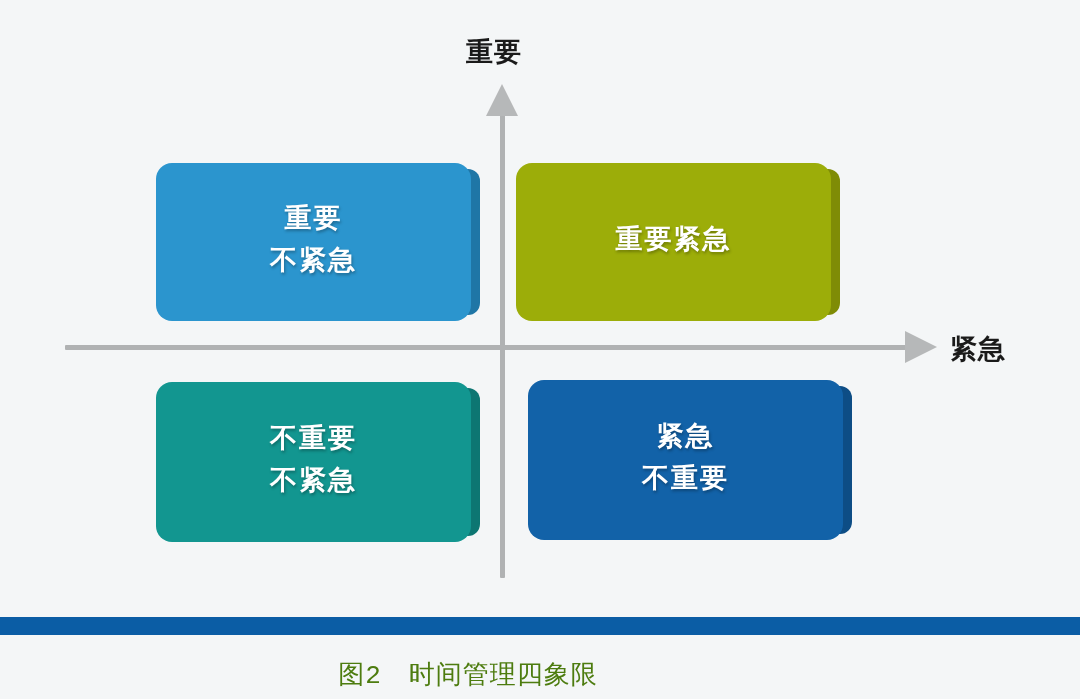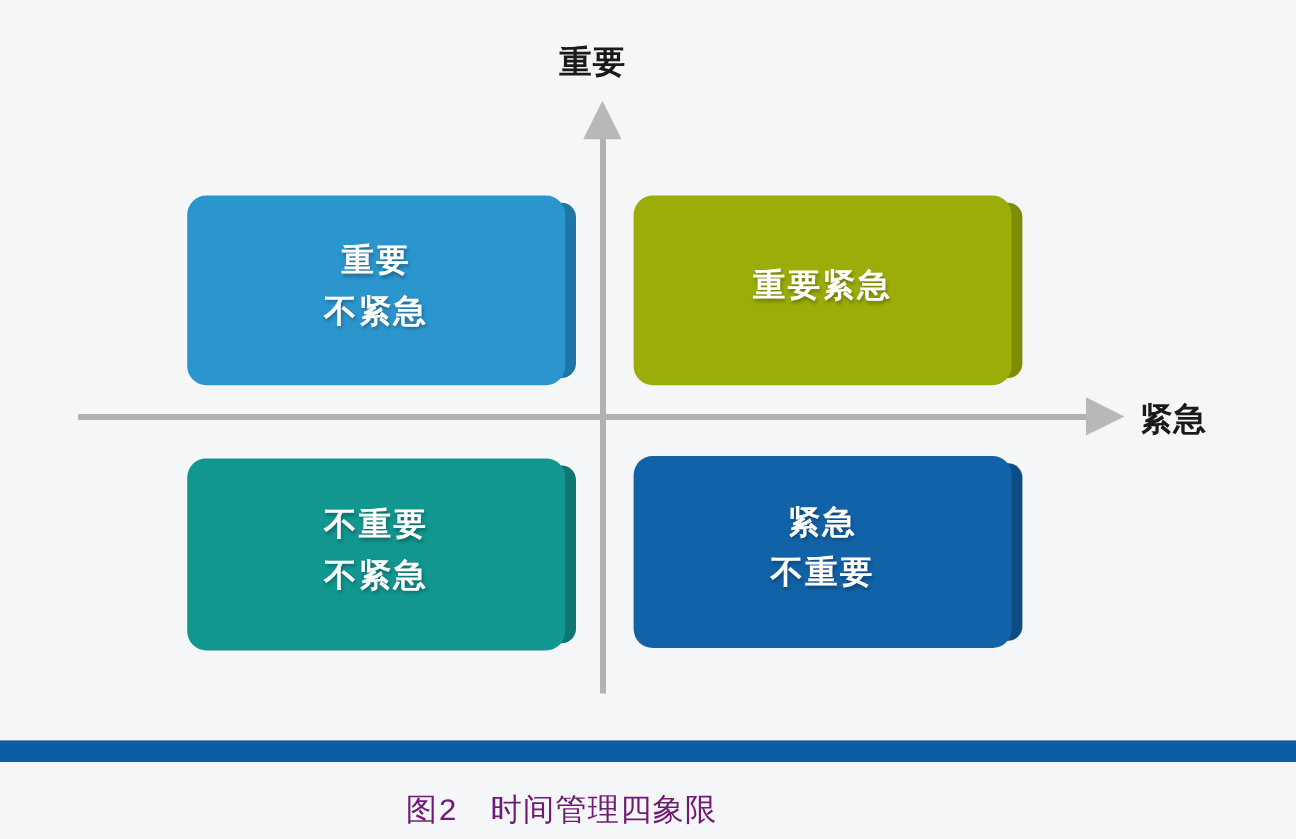--- a/index.html
+++ b/index.html
@@ -116,21 +116,21 @@
     text-shadow: 1px 2px 3px rgba(0,0,0,0.30);
   }
 
   #quad-important-not-urgent {
     left: 156px;
     top: 163px;
     width: 315px;
     height: 158px;
   }
   #quad-important-urgent {
-    left: 528px;
+    left: 516px;
     top: 163px;
     width: 315px;
     height: 158px;
   }
   #quad-not-important-not-urgent {
     left: 156px;
     top: 382px;
     width: 315px;
     height: 160px;
   }
@@ -152,21 +152,21 @@
   }
 
   
   .caption {
     position: absolute;
     left: 0;
     top: 657px;
     width: 936px;
     text-align: center;
     font-size: 26px;
-    color: #701a75;
+    color: #4d7c0f;
     font-weight: 400;
     letter-spacing: 1px;
     white-space: pre;
   }
 </style>
 </head>
 <body>
 
 <div id="figure-root">
 

